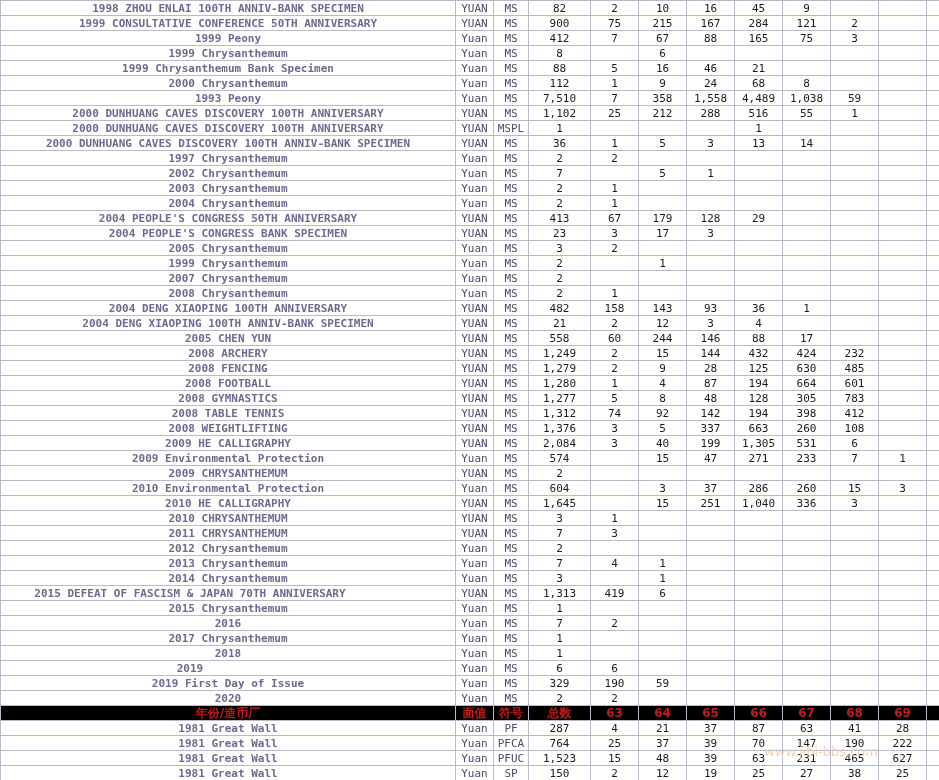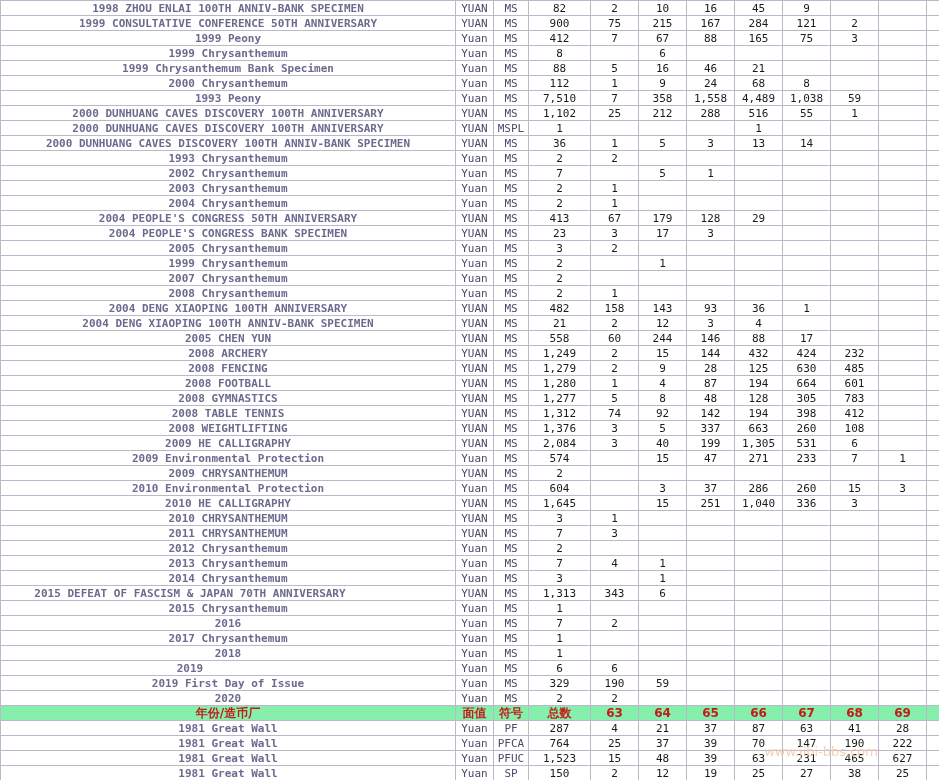--- a/index.html
+++ b/index.html
@@ -44,21 +44,21 @@
     text-align: center;
     color: #4a4a6a;
     font-size: 10px;
   }
   td.num {
     text-align: center;
     color: #1a1a1a;
   }
 
   tr.header-row td {
-    background: #86efac;
+    background: #000000;
     color: #c41a1a;
     font-weight: bold;
     text-align: center;
     font-family: "DejaVu Sans", "Liberation Sans", sans-serif;
     font-size: 12px;
   }
   .wm {
     color: #ffffff;
     font-family: "DejaVu Sans", "Liberation Sans", sans-serif;
     font-weight: bold;
@@ -231,21 +231,21 @@
           <td class="num">1</td>
           <td class="num">5</td>
           <td class="num">3</td>
           <td class="num">13</td>
           <td class="num">14</td>
           <td class="num"></td>
           <td class="num"></td>
           <td class="num"></td>
         </tr>
         <tr>
-          <td class="name">1993 Chrysanthemum</td>
+          <td class="name">1997 Chrysanthemum</td>
           <td class="unit">Yuan</td>
           <td class="grade">MS</td>
           <td class="num">2</td>
           <td class="num">2</td>
           <td class="num"></td>
           <td class="num"></td>
           <td class="num"></td>
           <td class="num"></td>
           <td class="num"></td>
           <td class="num"></td>
@@ -641,21 +641,21 @@
           <td class="num"></td>
           <td class="num"></td>
           <td class="num"></td>
           <td class="num"></td>
         </tr>
         <tr>
           <td class="name">2015 DEFEAT OF FASCISM &amp; JAPAN 70TH ANNIVERSARY<span class="wm">不同版别</span></td>
           <td class="unit">YUAN</td>
           <td class="grade">MS</td>
           <td class="num">1,313</td>
-          <td class="num">343</td>
+          <td class="num">419</td>
           <td class="num">6</td>
           <td class="num"></td>
           <td class="num"></td>
           <td class="num"></td>
           <td class="num"></td>
           <td class="num"></td>
           <td class="num"></td>
         </tr>
         <tr>
           <td class="name">2015 Chrysanthemum</td>

